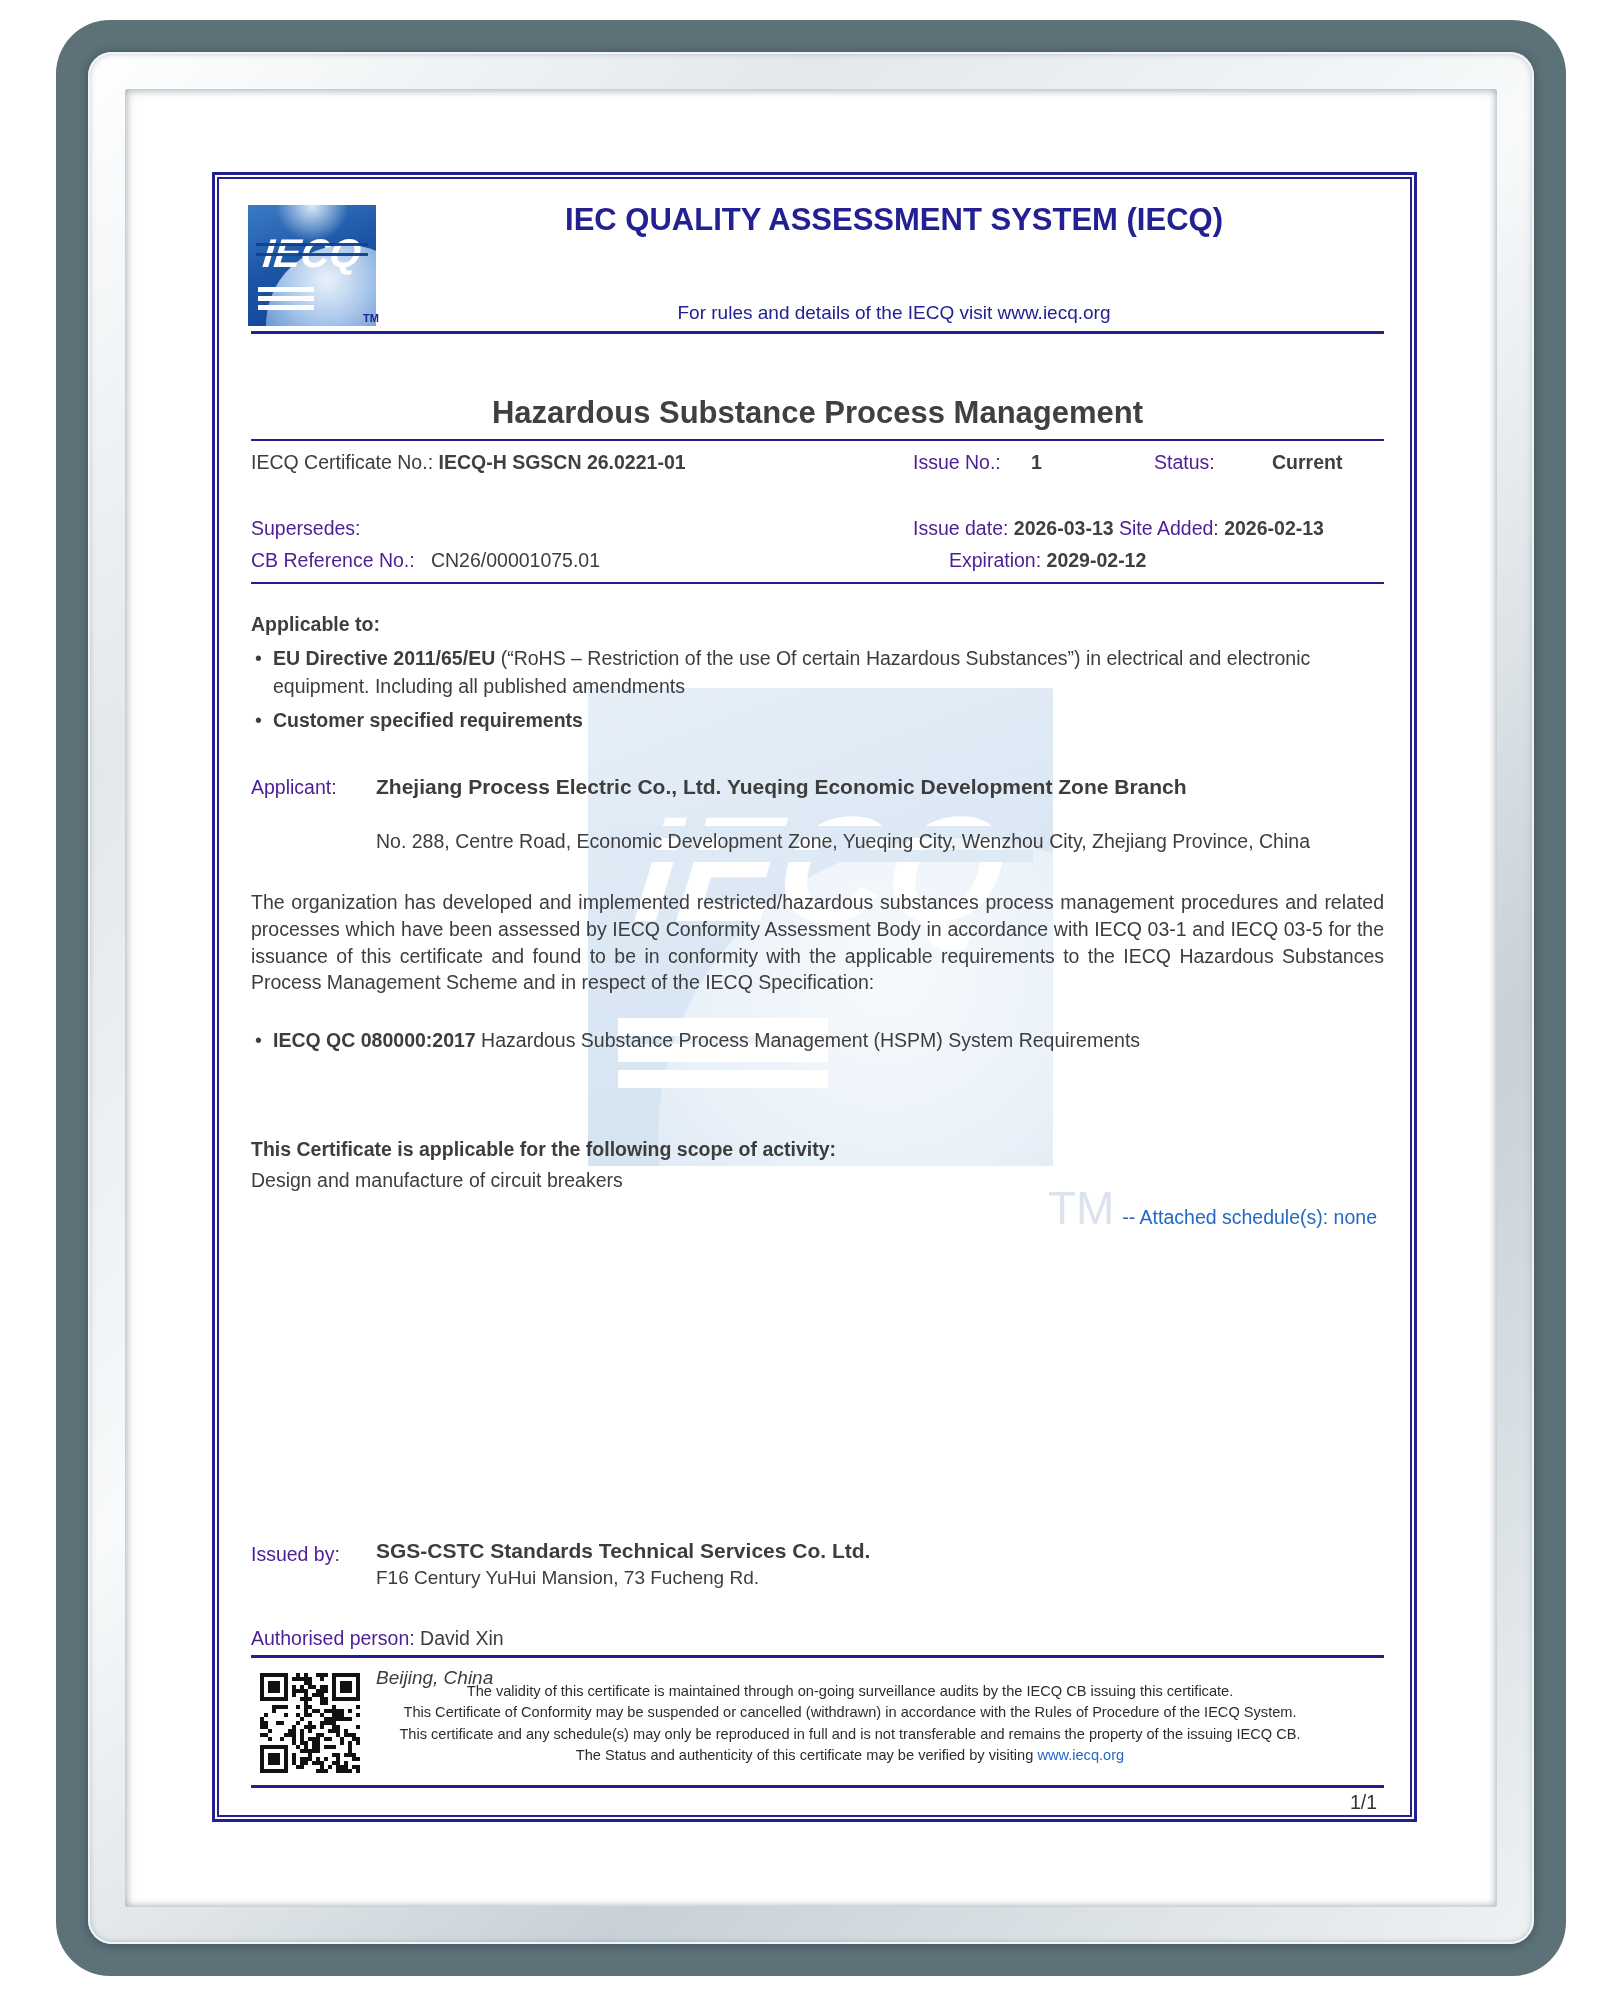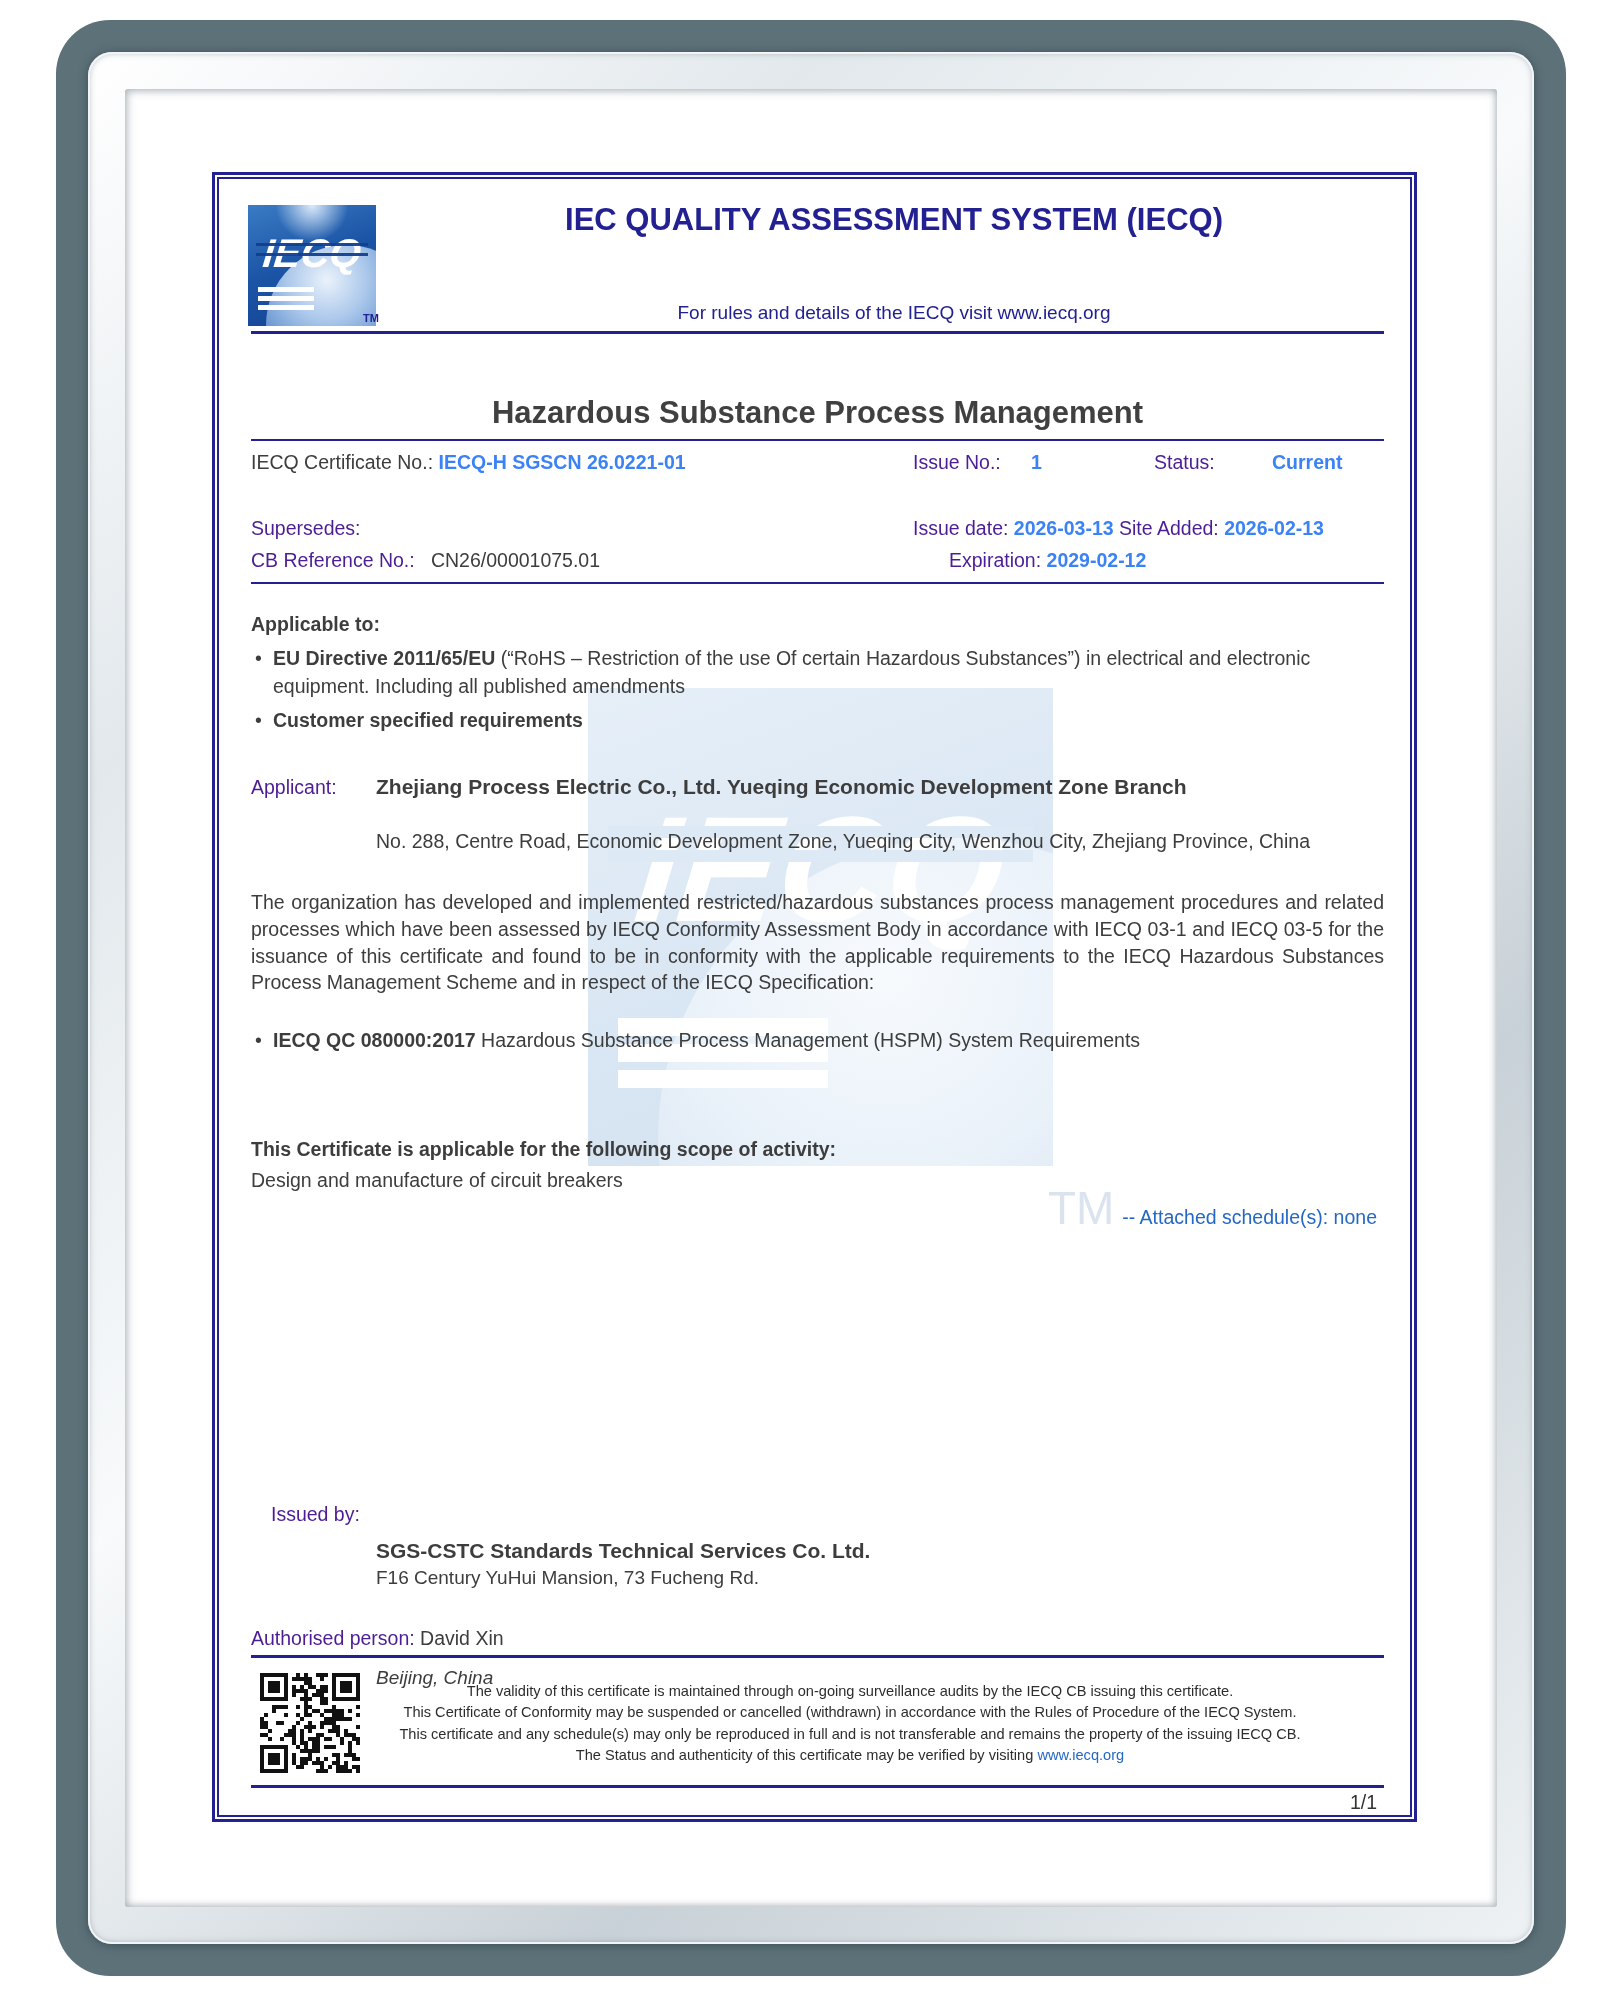--- a/index.html
+++ b/index.html
@@ -14,21 +14,21 @@
          box-shadow:inset 2px 2px 9px rgba(95,112,122,.45), inset -2px -2px 7px rgba(95,112,122,.32);}
   
   .cert{position:absolute;left:212px;top:172px;width:1205px;height:1650px;box-sizing:border-box;
         border:3px solid #232192;background:#ffffff;}
   .cert-inner{position:absolute;inset:2px;border:2px solid #232192;pointer-events:none;}
   .content{position:absolute;inset:0;z-index:1;}
   .abs{position:absolute;}
   .navy{color:#232192;}
   .gray{color:#4c1d95;}
   .dark{color:#3d3d3d;}
-  .blk{color:#3b82f6;}
+  .blk{color:#404040;}
   .b{font-weight:bold;}
   .link{color:#2468c4;}
   .hline{position:absolute;left:36px;width:1133px;background:#232192;}
   
   .logo{position:absolute;left:33px;top:30px;width:128px;height:121px;overflow:hidden;
         background:linear-gradient(160deg,#3a7bc4 0%,#1c55a6 45%,#123f90 100%);}
   .logo .globe{position:absolute;left:18px;top:40px;width:160px;height:160px;border-radius:50%;
         background:radial-gradient(circle at 38% 22%, #eaf2fb 0%, #a9c6ea 26%, #4a80c4 58%, rgba(30,80,160,0) 72%);}
   .logo .glow{position:absolute;left:20%;top:-30%;width:60%;height:60%;border-radius:50%;
         background:radial-gradient(circle,#dcebfa 0%,rgba(220,235,250,0) 70%);}
@@ -153,21 +153,21 @@
 
       <div class="abs para">The organization has developed and implemented restricted/hazardous substances process management procedures and related processes which have been assessed by IECQ Conformity Assessment Body in accordance with IECQ 03-1 and IECQ 03-5 for the issuance of this certificate and found to be in conformity with the applicable requirements to the IECQ Hazardous Substances Process Management Scheme and in respect of the IECQ Specification:</div>
       <div class="abs bullet-item" style="top:852px;">
         <span class="dot">•</span><span class="b">IECQ QC 080000:2017</span><span> Hazardous Substance Process Management (HSPM) System Requirements</span>
       </div>
 
       <div class="abs b dark" style="left:36px;top:963px;font-size:19.5px;">This Certificate is applicable for the following scope of activity:</div>
       <div class="abs dark" style="left:36px;top:994px;font-size:19.5px;">Design and manufacture of circuit breakers</div>
       <div class="abs link" style="right:37px;top:1031px;font-size:19.5px;">-- Attached schedule(s): none</div>
 
-      <div class="abs gray" style="left:36px;top:1328px;font-size:19.5px;margin-left:20px;">Issued by:</div>
+      <div class="abs gray" style="left:36px;top:1368px;font-size:19.5px;">Issued by:</div>
       <div class="abs b dark" style="left:161px;top:1364px;font-size:21px;">SGS-CSTC Standards Technical Services Co. Ltd.</div>
       <div class="abs dark" style="left:161px;top:1392px;font-size:19px;">F16 Century YuHui Mansion, 73 Fucheng Rd.</div>
       <div class="abs dark" style="left:161px;top:1492px;font-size:19px;font-style:italic;">Beijing, China</div>
 
 
       <div class="abs" style="left:36px;top:1452px;font-size:19.5px;">
         <span class="gray">Authorised person:</span> <span class="dark">David Xin</span>
       </div>
       <div class="hline" style="top:1480px;height:3px;"></div>
 

